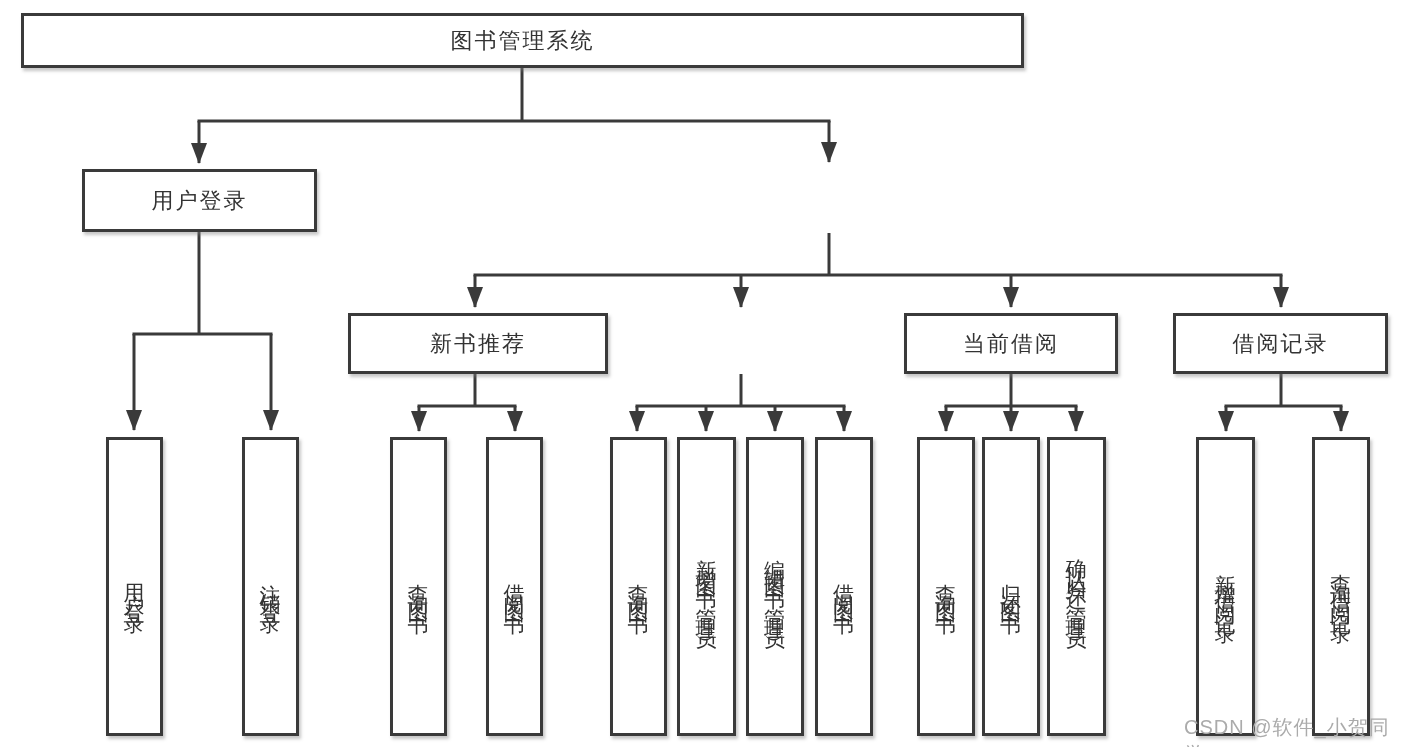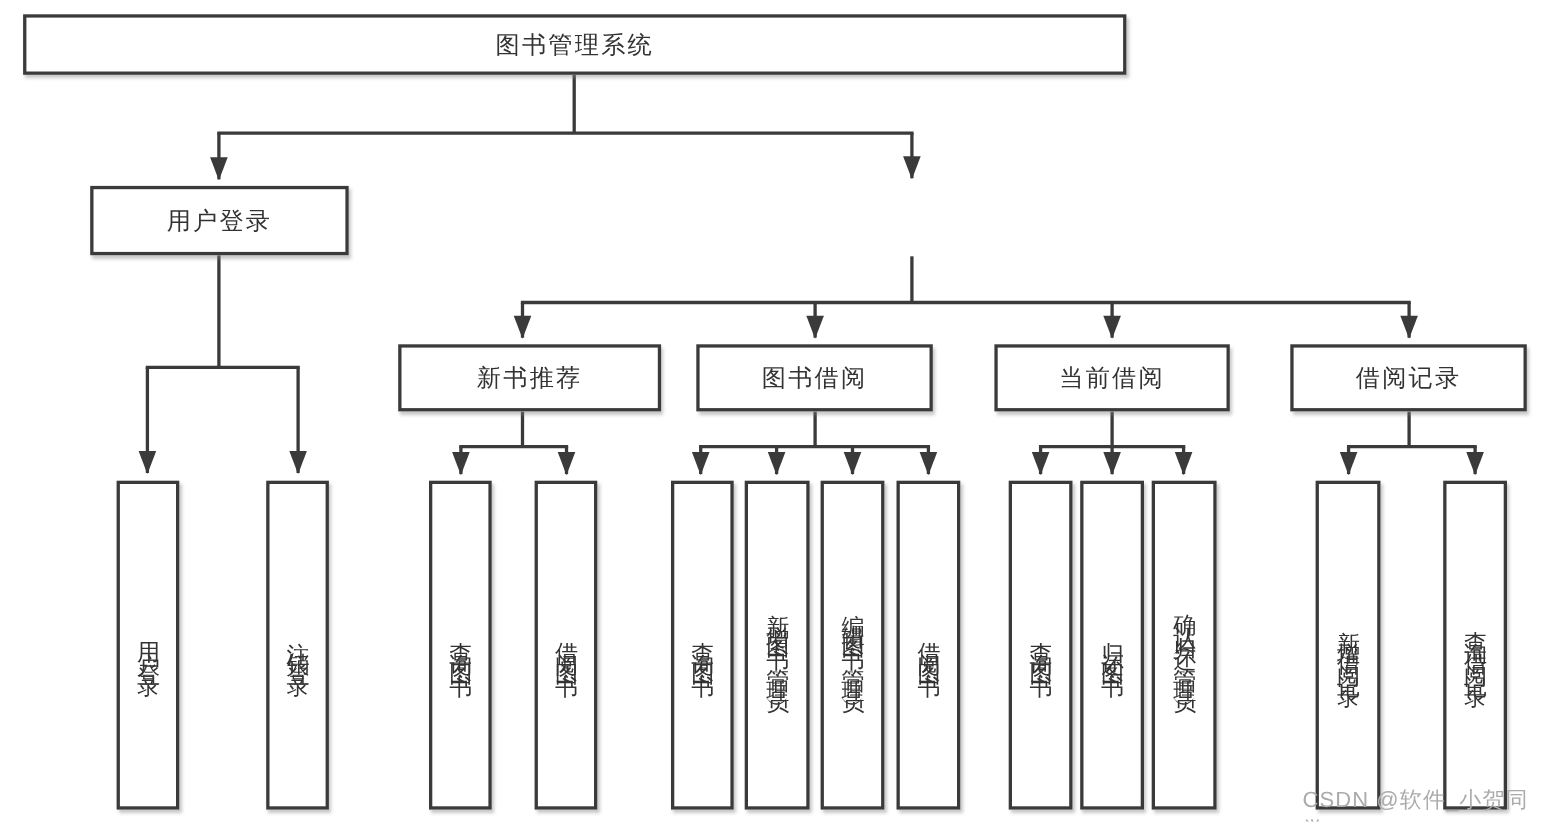--- a/index.html
+++ b/index.html
@@ -77,22 +77,21 @@
       <line x1="1076" y1="406" x2="1076" y2="431" marker-end="url(#ah)"></line>
       <line x1="1226" y1="406" x2="1226" y2="431" marker-end="url(#ah)"></line>
       <line x1="1341" y1="406" x2="1341" y2="431" marker-end="url(#ah)"></line>
     </g>
   </svg>
 
   <div class="node" style="left:21px;top:13px;width:1003px;height:55px">图书管理系统</div>
 
   <div class="node" style="left:82px;top:169px;width:235px;height:63px">用户登录</div>
 
-  <div class="node" style="left:362px;top:313px;width:239px;height:61px">新书推荐</div>
-  <div class="node" style="left:633px;top:313px;width:215px;height:61px">图书借阅</div>
+  <div class="node" style="left:348px;top:313px;width:260px;height:61px">新书推荐</div>
   <div class="node" style="left:904px;top:313px;width:214px;height:61px">当前借阅</div>
   <div class="node" style="left:1173px;top:313px;width:215px;height:61px">借阅记录</div>
 
   <div class="node v" style="left:106px;top:437px;width:57px;height:299px">用户登录</div>
   <div class="node v" style="left:242px;top:437px;width:57px;height:299px">注销登录</div>
 
   <div class="node v" style="left:390px;top:437px;width:57px;height:299px">查询图书</div>
   <div class="node v" style="left:486px;top:437px;width:57px;height:299px">借阅图书</div>
 
   <div class="node v" style="left:610px;top:437px;width:57px;height:299px">查询图书</div>

